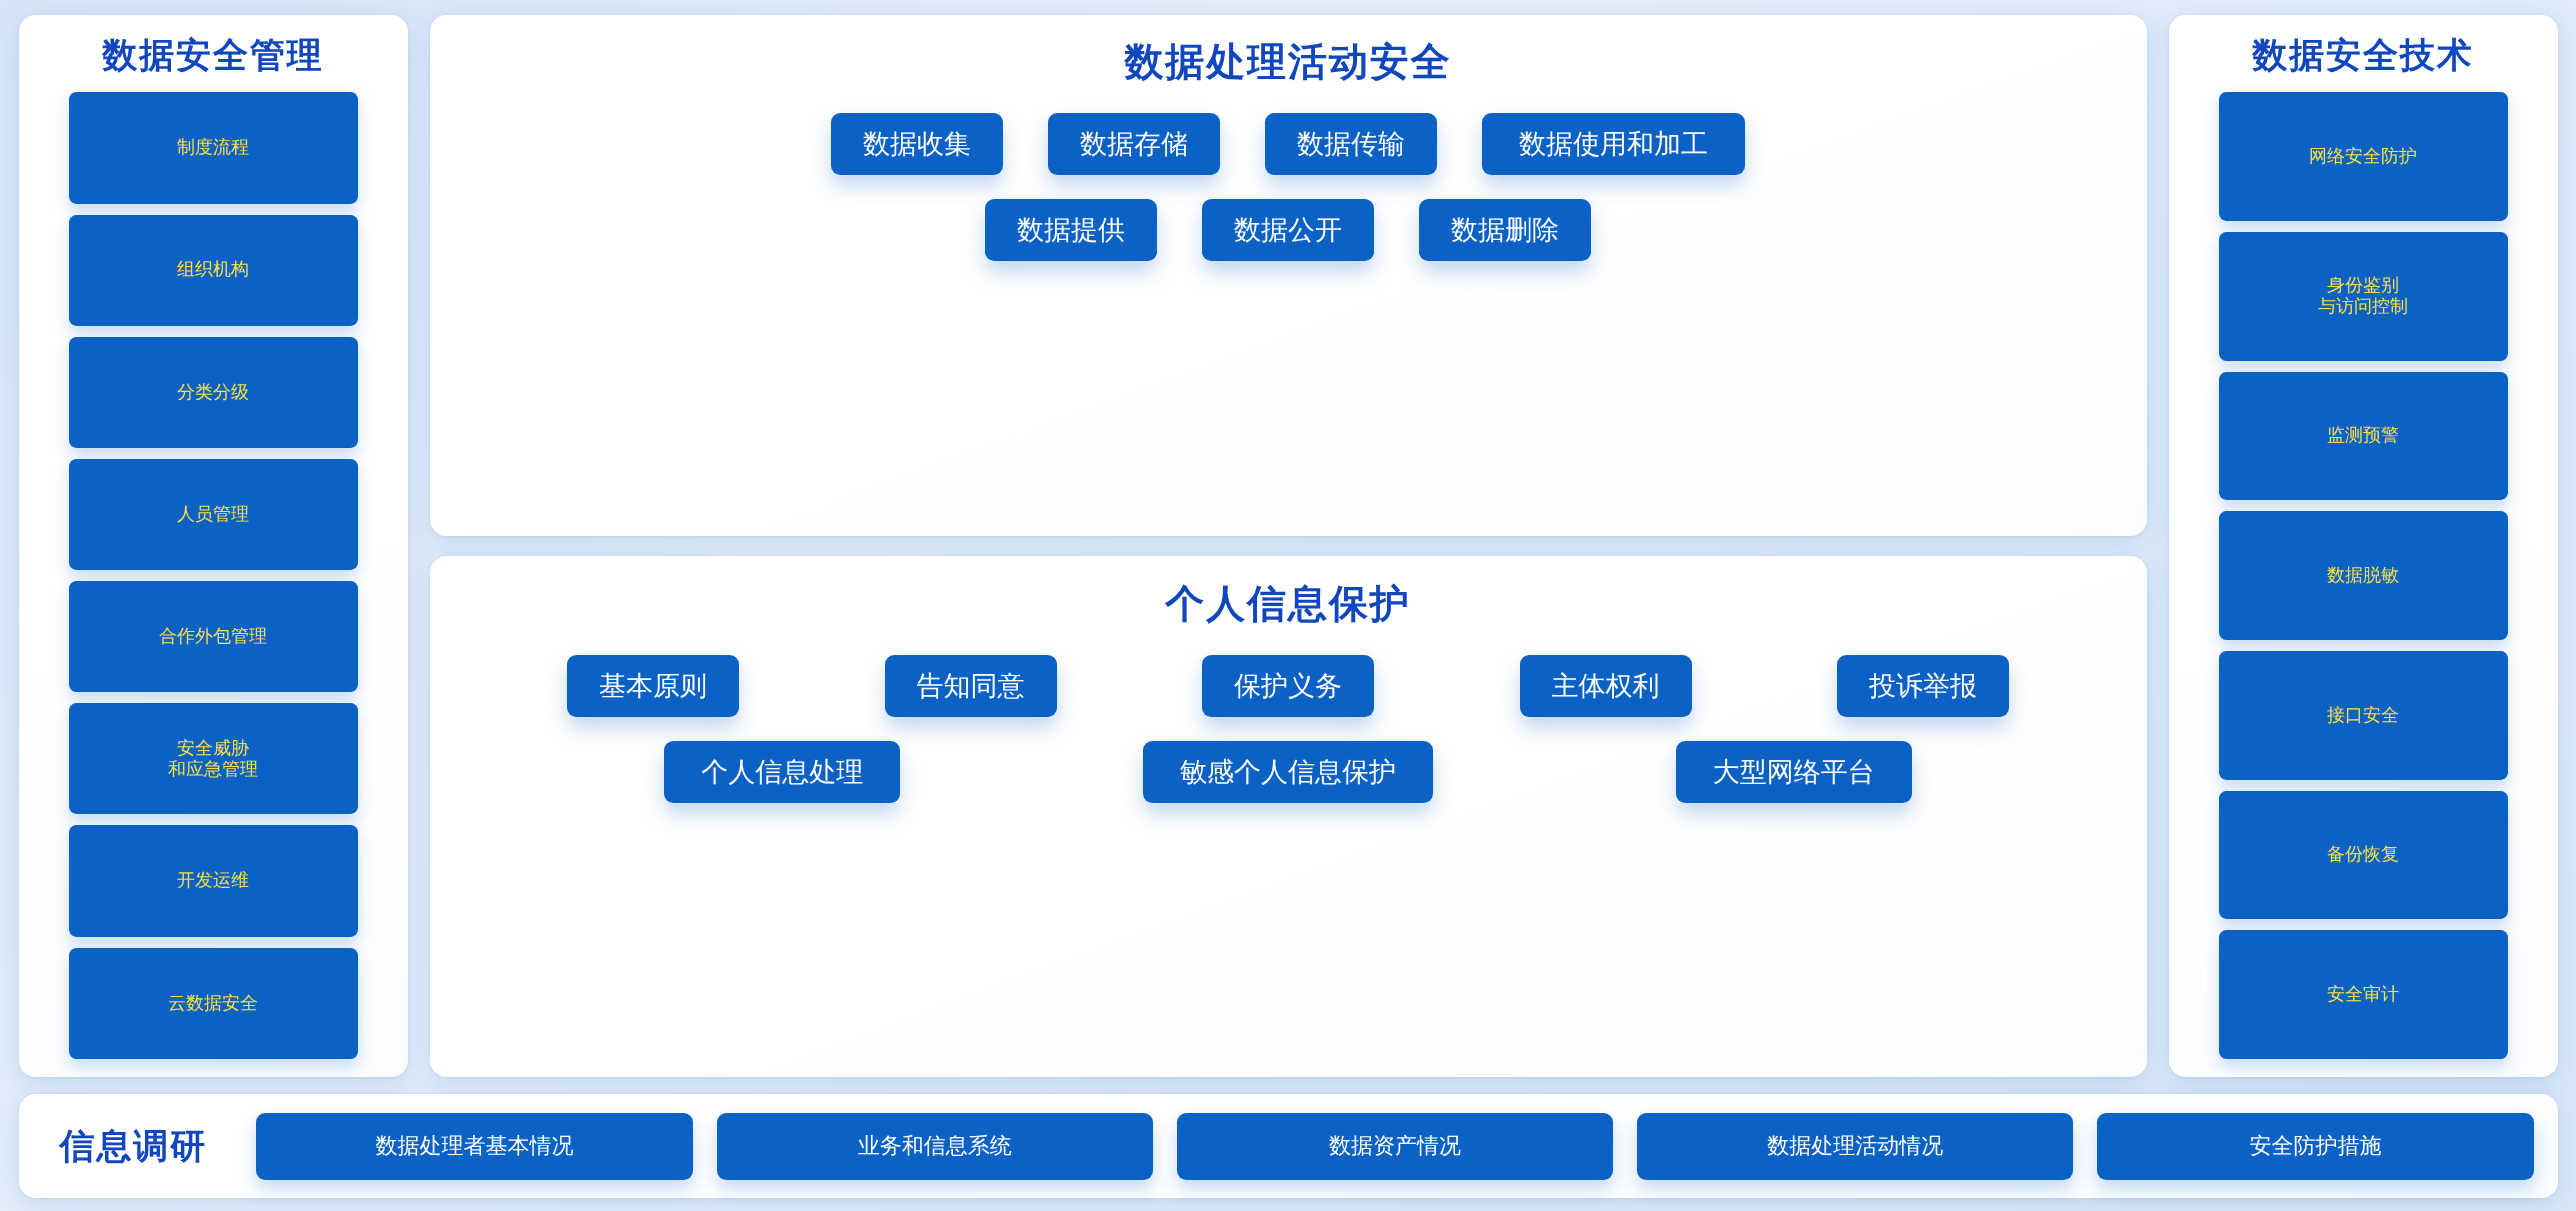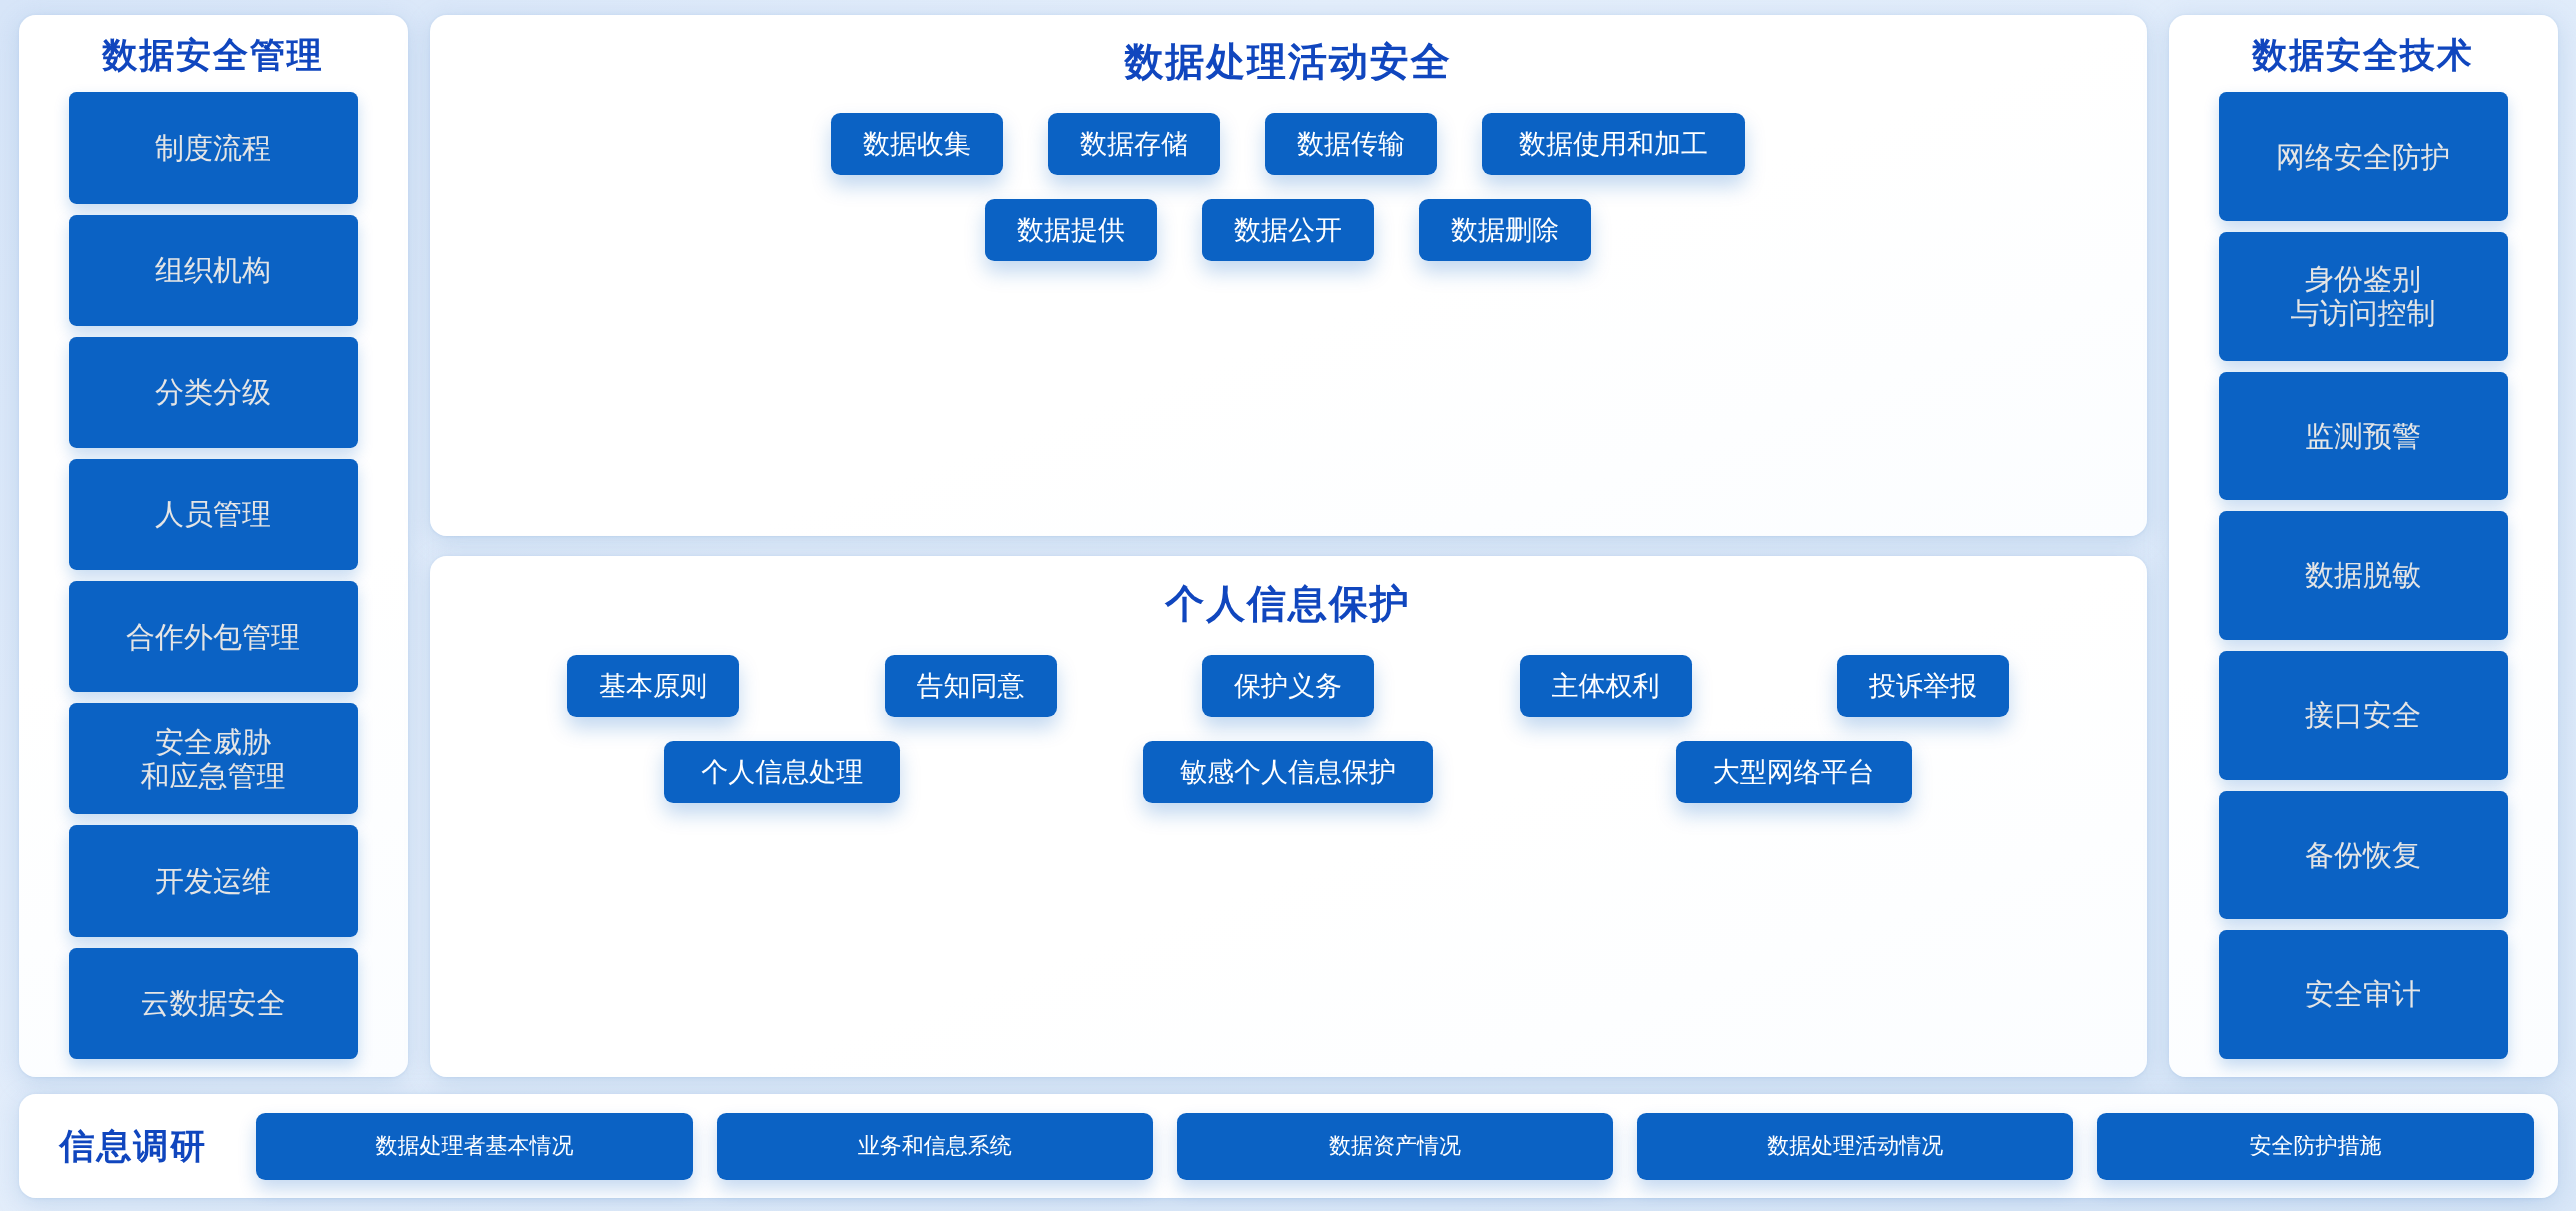--- a/index.html
+++ b/index.html
@@ -64,23 +64,23 @@
 
   .side-list {
     display: flex;
     flex-direction: column;
     gap: 11px;
     flex: 1 1 auto;
   }
 
   .pill {
     background: #0b62c4;
-    color: #e5e5e5;
+    color: #fde047;
     border-radius: 7.4px;
-    font-size: 29px;
+    font-size: 18px;
     line-height: 1.18;
     font-weight: 500;
     text-align: center;
     display: flex;
     align-items: center;
     justify-content: center;
     padding: 7.4px 5.6px;
     flex: 1 1 0;
     min-height: 48px;
     box-shadow: 0 7.4px 15px rgba(11, 98, 196, 0.22);

